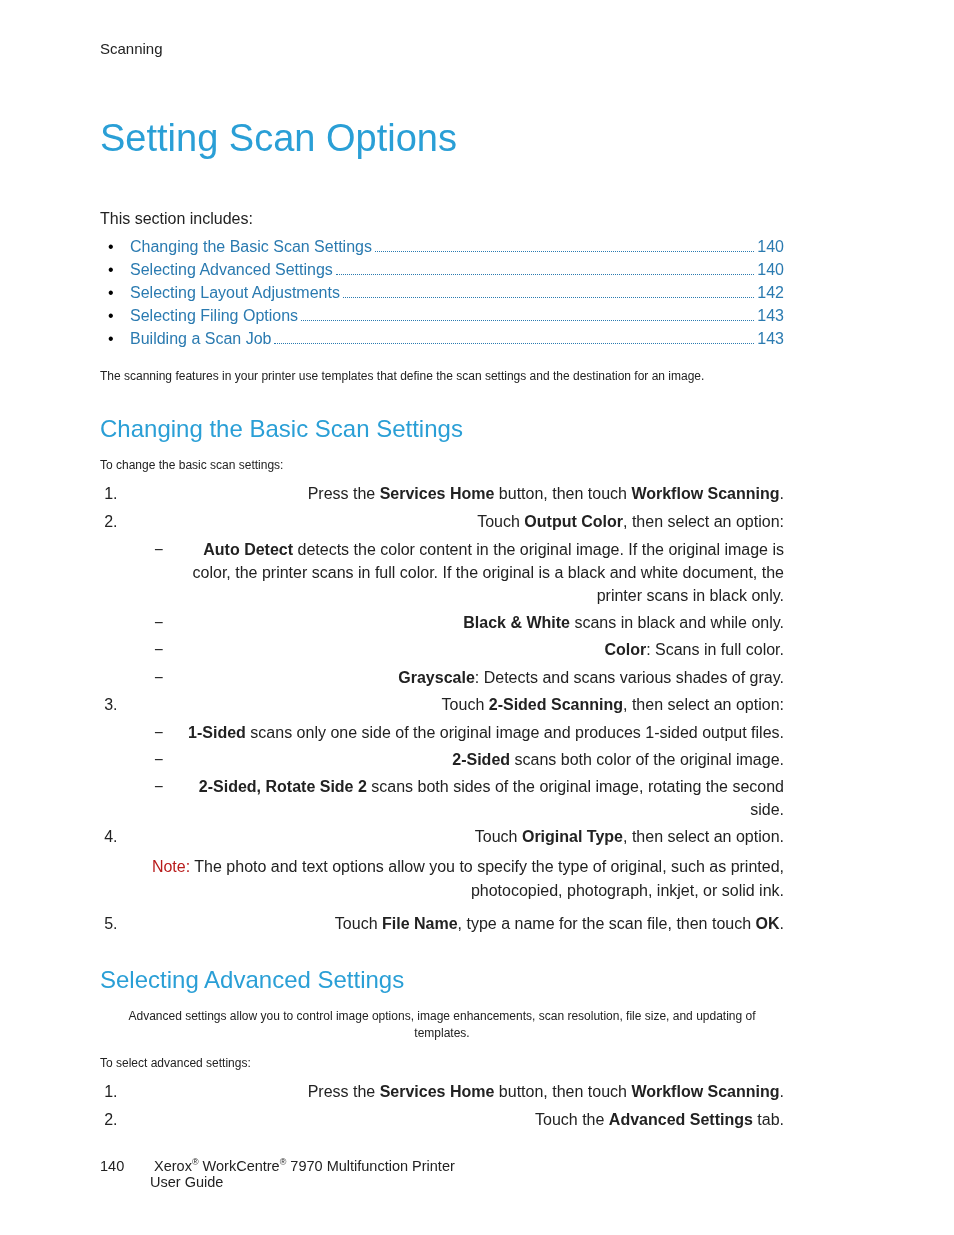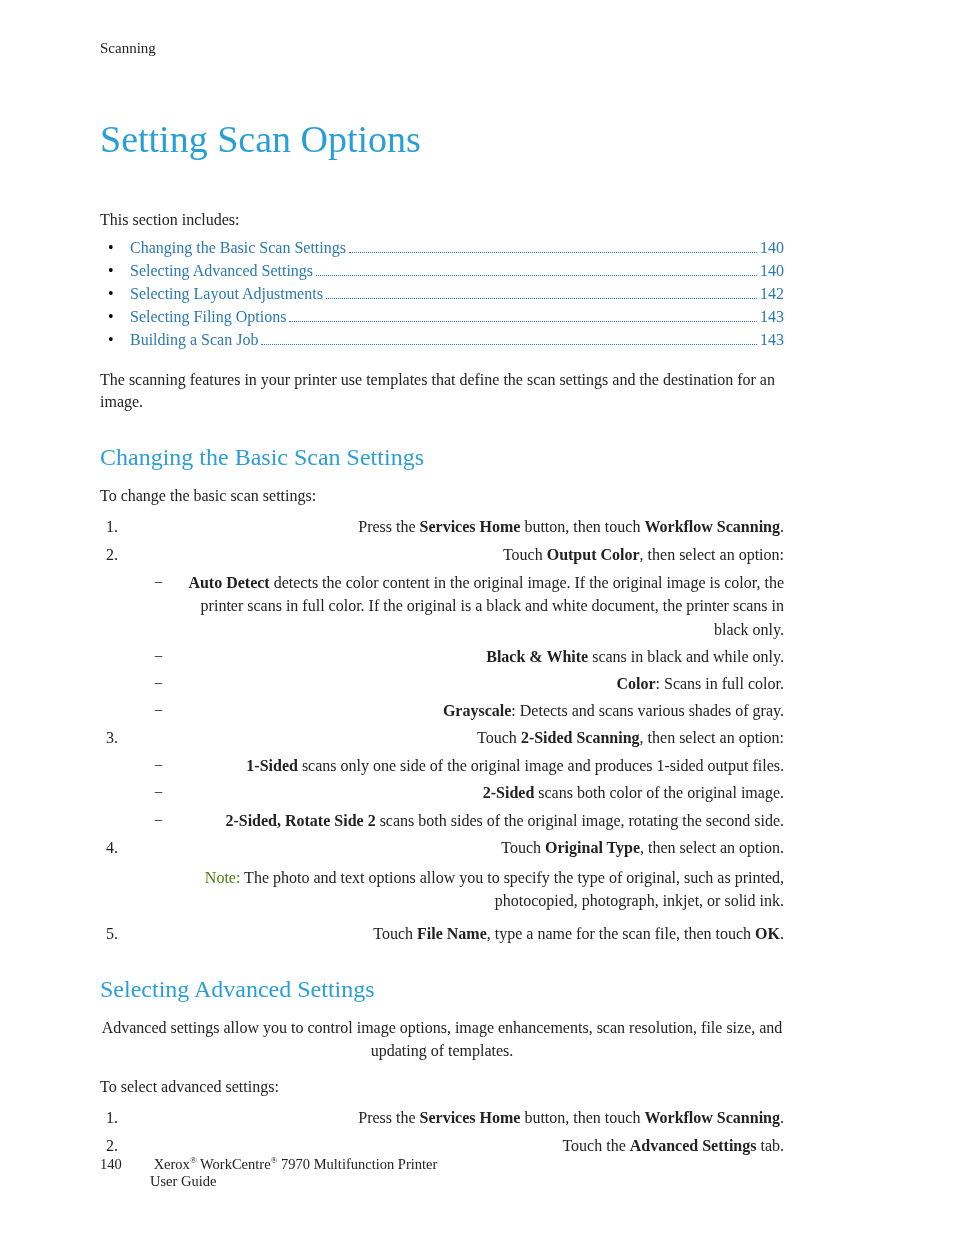--- a/index.html
+++ b/index.html
@@ -8,21 +8,20 @@
     padding: 0;
     background: #fff;
     color: #222;
   }
   .page {
     width: 884px;
     height: 1235px;
     box-sizing: border-box;
     padding: 40px 100px 40px 100px;
     position: relative;
-    font-family: Liberation Serif, serif;
   }
   .header-label {
     font-size: 15px;
     color: #222;
     margin-bottom: 60px;
   }
   h1 {
     font-size: 38px;
     font-weight: 400;
     color: #2a9fd6;
@@ -59,21 +58,21 @@
   .toc .dots {
     flex: 1;
     border-bottom: 1.5px dotted #2a7ab0;
     margin: 0 3px 4px 3px;
     height: 1px;
   }
   .toc .pg {
     white-space: nowrap;
   }
   .paragraph {
-    font-size: 16px;
+    font-size: 12px;
     line-height: 1.4;
     margin: 18px 0;
   }
   h2 {
     font-size: 24px;
     font-weight: 400;
     color: #2a9fd6;
     margin: 30px 0 14px 0;
   }
   ol {
@@ -98,21 +97,21 @@
     margin-bottom: 4px;
     line-height: 1.45;
   }
   .sublist li::before {
     content: "−";
     position: absolute;
     left: 4px;
     color: #222;
   }
   .note-label {
-    color: #4d7c0f;
+    color: #b91c1c;
   }
   .note-block {
     margin: 6px 0 10px 0;
     font-size: 16px;
     line-height: 1.45;
   }
   b { font-weight: 600; }
   .footer {
     position: absolute;
     bottom: 45px;

